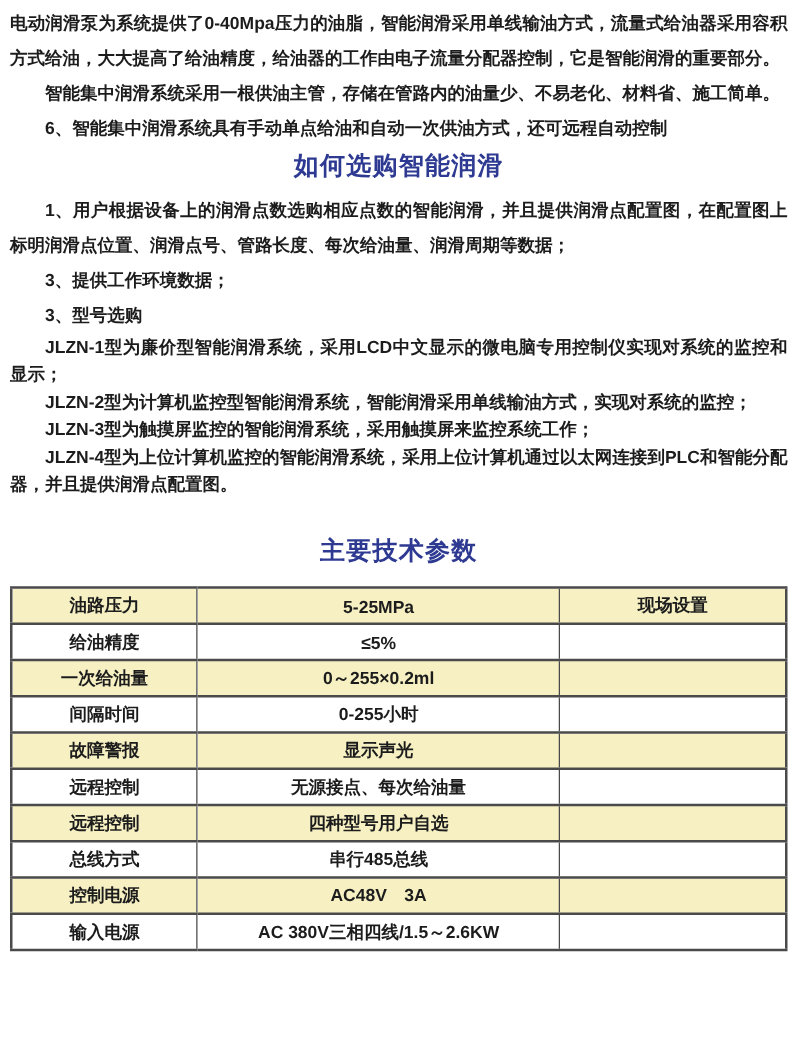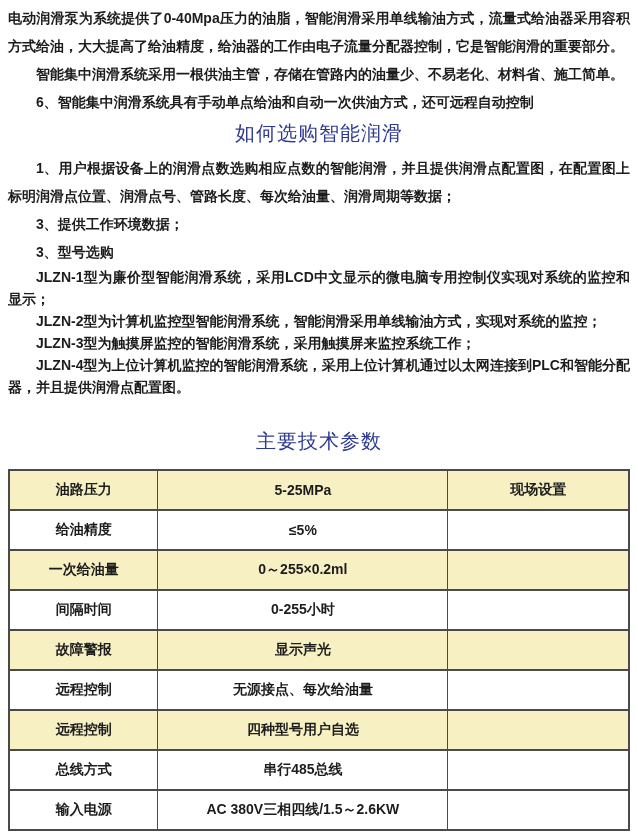--- a/index.html
+++ b/index.html
@@ -31,38 +31,38 @@
     text-indent: 2em;
   }
   .models .para {
     line-height: 22px;
   }
   .section-title {
     margin: 0;
     text-align: center;
     font-size: 20px;
     line-height: 26px;
-    font-weight: 400;
+    font-weight: 700;
     color: var(--accent, #2e3a92);
     letter-spacing: 1px;
   }
   .title-1 { margin: 4px 0 8px 0; }
   .title-2 { margin: 30px 0 15px 0; }
 
   table.params {
     width: 100%;
     border-collapse: collapse;
     table-layout: fixed;
     border: 2px solid var(--border, #4a4a4a);
   }
   table.params col.c1 { width: 24%; }
   table.params col.c2 { width: 46.8%; }
   table.params col.c3 { width: 29.2%; }
   table.params td {
-    height: 40px;
+    height: 29px;
     box-sizing: border-box;
     border: 1px solid var(--border, #4a4a4a);
     border-top-width: 2px;
     border-bottom-width: 2px;
     text-align: center;
     vertical-align: middle;
     font-size: 14px;
     font-weight: 700;
     padding: 0 6px;
     background: #ffffff;
@@ -139,20 +139,25 @@
         <tr class="shaded">
           <td>远程控制</td>
           <td>四种型号用户自选</td>
           <td></td>
         </tr>
         <tr>
           <td>总线方式</td>
           <td>串行485总线</td>
           <td></td>
         </tr>
+        <tr class="shaded">
+          <td>控制电源</td>
+          <td>AC48V　3A</td>
+          <td></td>
+        </tr>
         <tr>
           <td>输入电源</td>
           <td>AC 380V三相四线/1.5～2.6KW</td>
           <td></td>
         </tr>
       </tbody>
   </table>
 
 </div>
 

